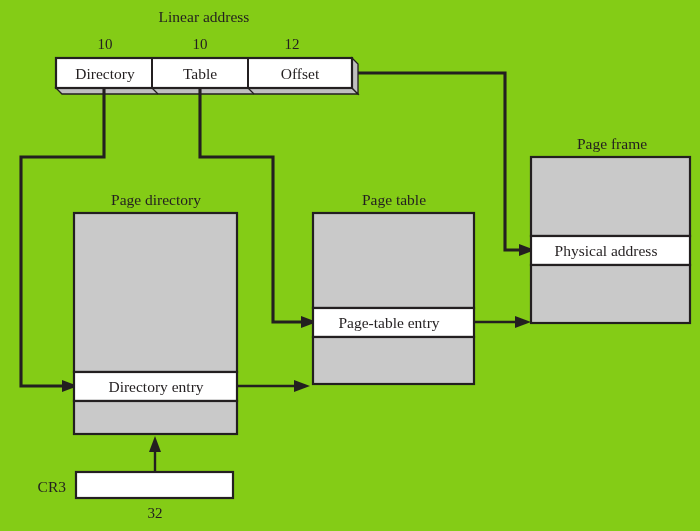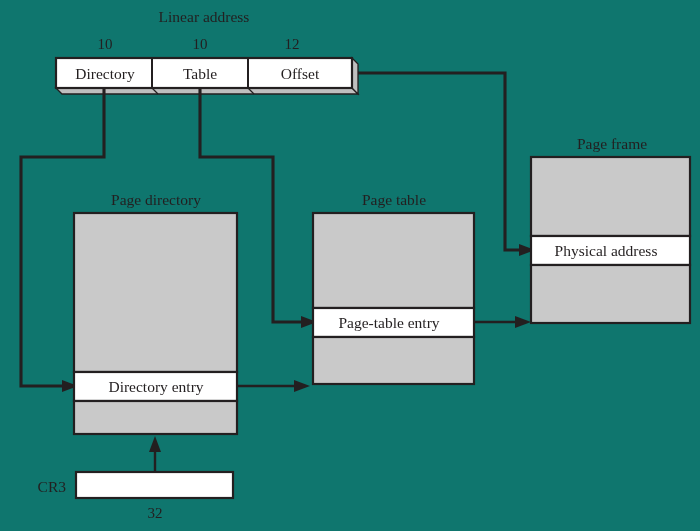--- a/index.html
+++ b/index.html
@@ -4,21 +4,21 @@
 <style>
   html, body {
     margin: 0;
     padding: 0;
     background: #ffffff;
   }
   #diagram-root {
     position: relative;
     width: 700px;
     height: 531px;
-    background: #0f766e;
+    background: #84cc16;
     font-family: "Liberation Serif", "DejaVu Serif", serif;
     overflow: hidden;
   }
   svg.diagram-canvas {
     position: absolute;
     left: 0;
     top: 0;
     width: 700px;
     height: 531px;
   }

